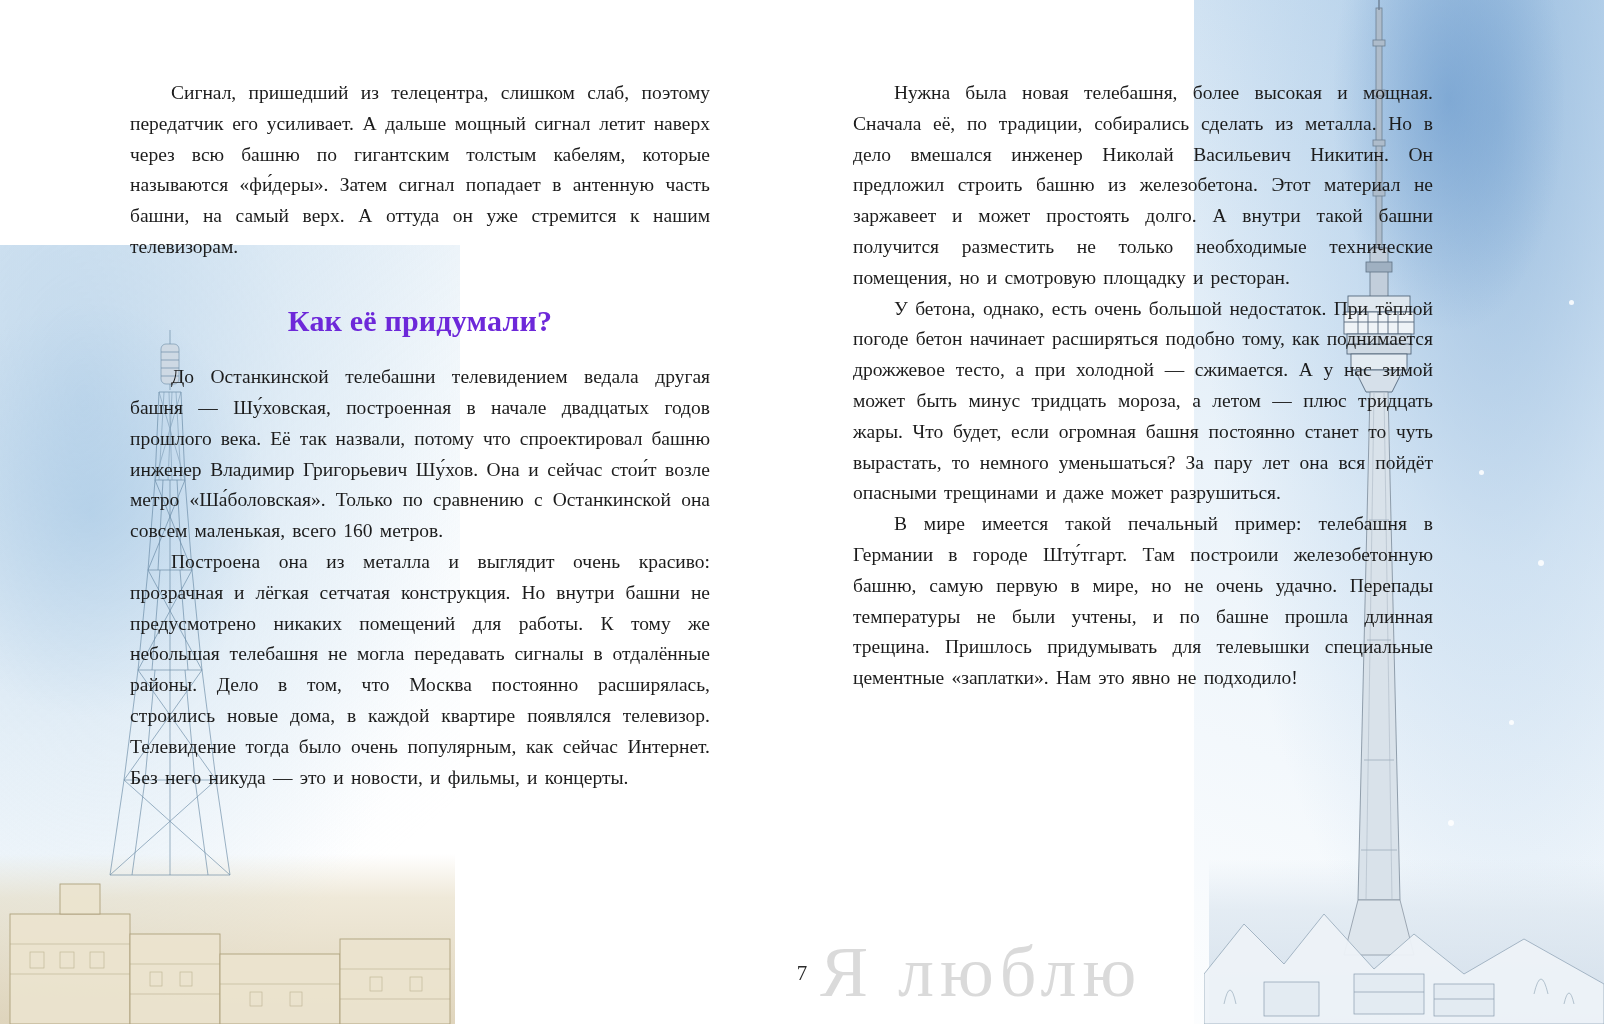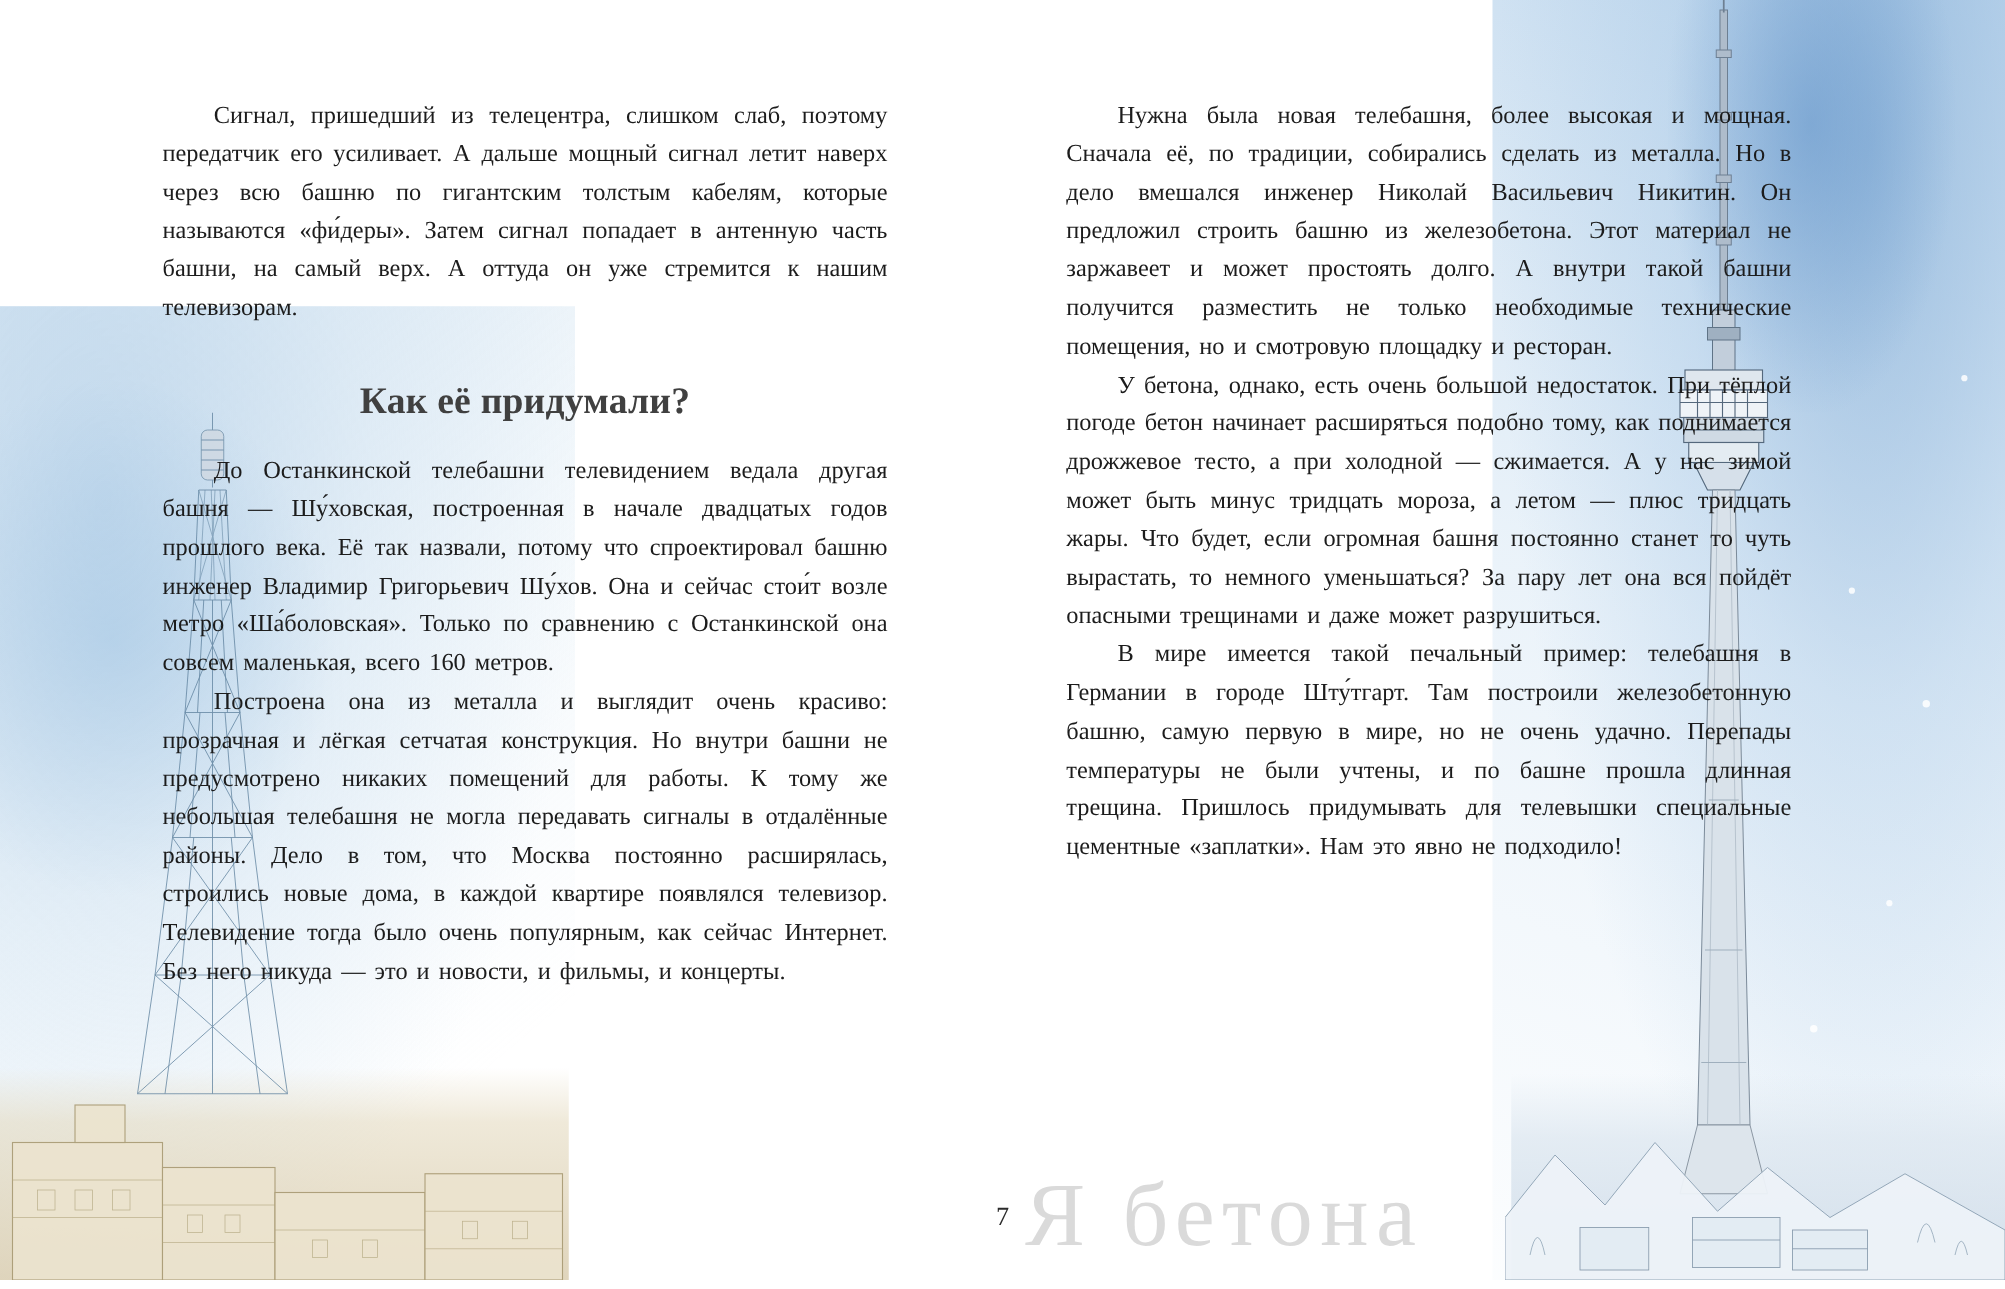--- a/index.html
+++ b/index.html
@@ -90,21 +90,21 @@
   .col-left { left: 130px; }
   .col-right { left: 853px; }
 
   .col p {
     margin: 0 0 0 0;
     text-indent: 2.1em;
     word-spacing: 0.12em;
   }
   .heading {
     font-size: 30px;
-    color: #404040;
+    color: #6d28d9;
     text-align: center;
     margin: 34px 0 18px 0;
     font-family: "Liberation Serif", serif;
     letter-spacing: 0.2px;
   }
 
   .page-number {
     position: absolute;
     left: 50%;
     transform: translateX(-50%);
@@ -315,16 +315,16 @@
     <p>До Останкинской телебашни телевидением ведала другая башня — Шу́ховская, построенная в начале двадцатых годов прошлого века. Её так назвали, потому что спроектировал башню инженер Владимир Григорьевич Шу́хов. Она и сейчас стои́т возле метро «Ша́боловская». Только по сравнению с Останкинской она совсем маленькая, всего 160 метров.</p>
     <p>Построена она из металла и выглядит очень красиво: прозрачная и лёгкая сетчатая конструкция. Но внутри башни не предусмотрено никаких помещений для работы. К тому же небольшая телебашня не могла передавать сигналы в отдалённые районы. Дело в том, что Москва постоянно расширялась, строились новые дома, в каждой квартире появлялся телевизор. Телевидение тогда было очень популярным, как сейчас Интернет. Без него никуда — это и новости, и фильмы, и концерты.</p>
   </div>
 
   <div class="col col-right">
     <p>Нужна была новая телебашня, более высокая и мощная. Сначала её, по традиции, собирались сделать из металла. Но в дело вмешался инженер Николай Васильевич Никитин. Он предложил строить башню из железобетона. Этот материал не заржавеет и может простоять долго. А внутри такой башни получится разместить не только необходимые технические помещения, но и смотровую площадку и ресторан.</p>
     <p>У бетона, однако, есть очень большой недостаток. При тёплой погоде бетон начинает расширяться подобно тому, как поднимается дрожжевое тесто, а при холодной — сжимается. А у нас зимой может быть минус тридцать мороза, а летом — плюс тридцать жары. Что будет, если огромная башня постоянно станет то чуть вырастать, то немного уменьшаться? За пару лет она вся пойдёт опасными трещинами и даже может разрушиться.</p>
     <p>В мире имеется такой печальный пример: телебашня в Германии в городе Шту́тгарт. Там построили железобетонную башню, самую первую в мире, но не очень удачно. Перепады температуры не были учтены, и по башне прошла длинная трещина. Пришлось придумывать для телевышки специальные цементные «заплатки». Нам это явно не подходило!</p>
   </div>
 
-  <div class="watermark">Я  бетона</div>
+  <div class="watermark">Я  люблю</div>
   <div class="page-number">7</div>
 
 </div>
 
 </body></html>

